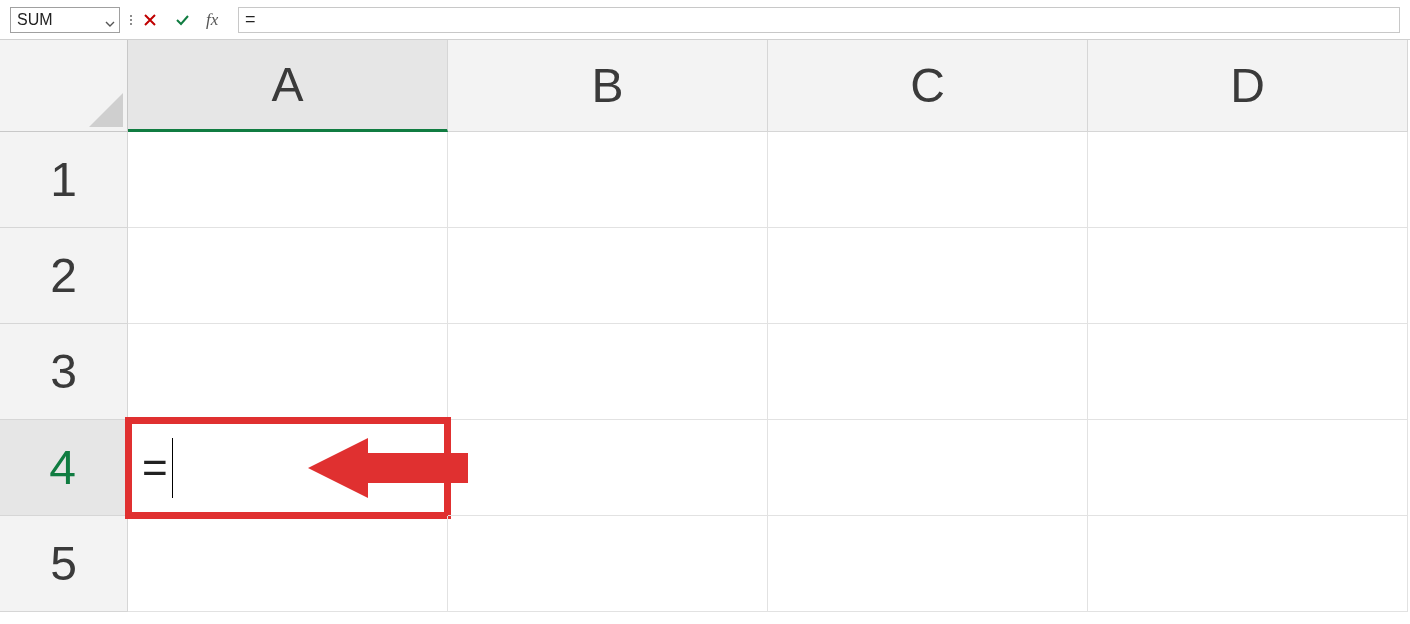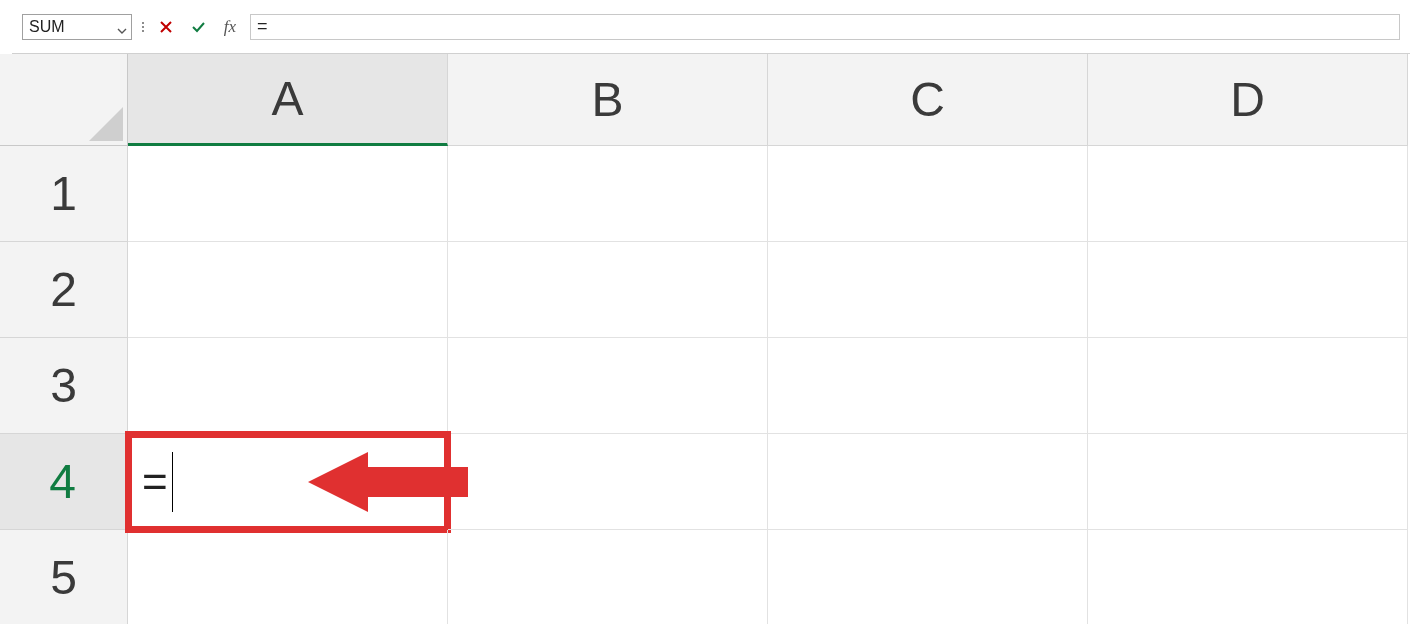--- a/index.html
+++ b/index.html
@@ -6,44 +6,43 @@
   html, body {
     margin: 0; padding: 0;
     font-family: "Segoe UI", Arial, sans-serif;
     background: #fff;
     width: 1410px; height: 624px;
     overflow: hidden;
   }
   
   .formula-bar {
     display: flex; align-items: center;
-    height: 54px; padding: 6px 10px 6px 10px;
+    height: 40px; padding: 6px 10px 6px 10px;
     border-bottom: 1px solid #d0d0d0;
     font-size: 16px;
     gap: 8px;
-    margin-left: 12px;
   }
   .name-box {
     width: 110px; height: 26px;
     border: 1px solid #a0a0a0;
     display: flex; align-items: center; justify-content: space-between;
     padding: 0 4px 0 6px;
     font-size: 16px; color: #222;
     background: #fff;
   }
   .name-box .chev {
     width: 10px; height: 10px; display:inline-block;
   }
   .vsep {
     display:inline-flex; flex-direction:column; gap:2px;
     padding: 0 2px;
   }
   .vsep span { width:2px; height:2px; background:#666; border-radius:50%; }
   .fx-btn {
-    display:inline-flex; align-items:center; justify-content:center;
+    display:inline-flex; align-items:center; 
     width:24px; height:24px; color:#333;
   }
   .fx-btn.cancel { color:#c00000; }
   .fx-btn.enter  { color:#107c41; }
   .fx-label { font-style: italic; font-family: "Times New Roman", serif; font-size:17px; color:#555; }
   .formula-input {
     flex: 1 1 auto;
     height: 26px;
     border: 1px solid #c8c8c8;
     padding: 0 6px;

